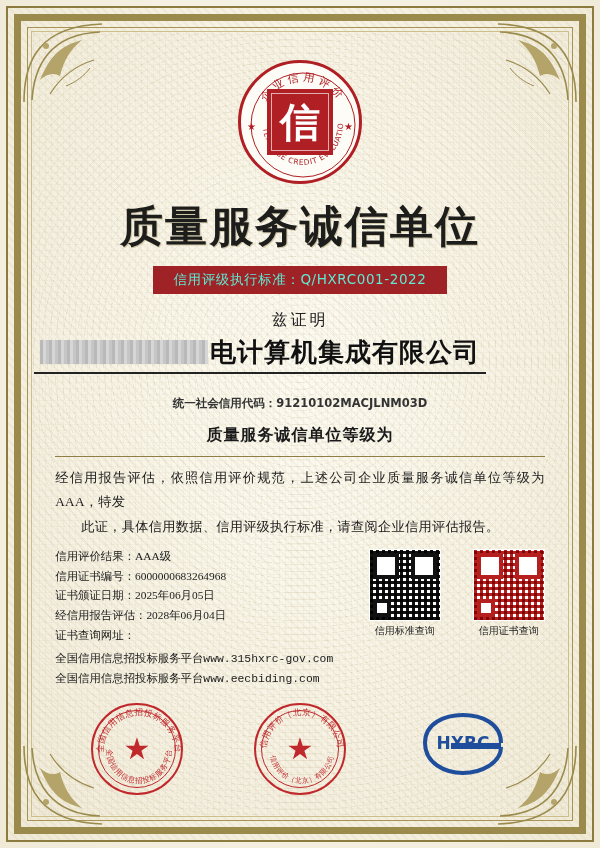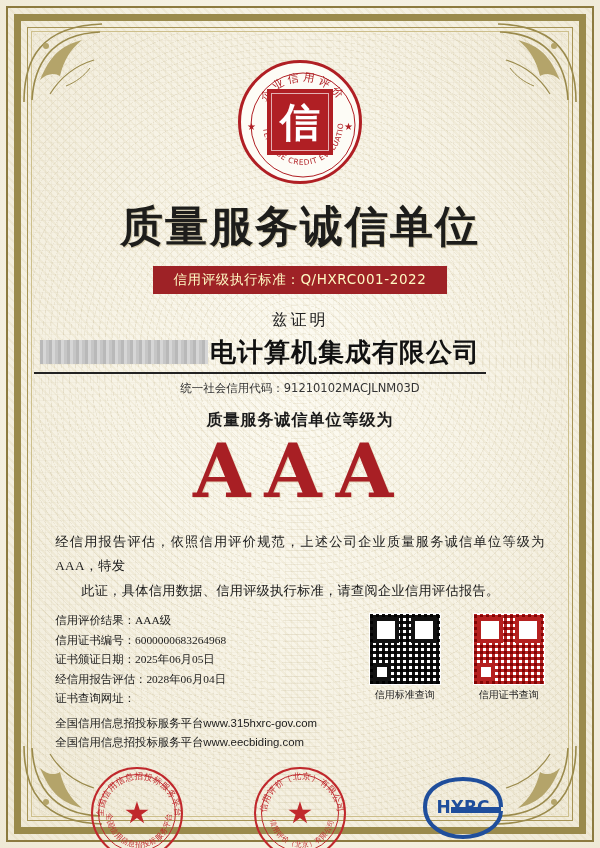--- a/index.html
+++ b/index.html
@@ -93,21 +93,21 @@
   .title {
     margin-top:14px;
     font-family:"DejaVu Serif", serif;
     font-size:43px; font-weight:bold; letter-spacing:2px;
     color:#1d1d1b;
     text-shadow:1px 1px 0 #cfc6a8;
   }
   .std-bar {
     margin-top:10px;
     background:#9e2226;
-    color:#fef9c3;
+    color:#5eead4;
     font-size:13.5px;
     padding:5px 20px;
     letter-spacing:.6px;
     font-family:"DejaVu Sans", sans-serif;
   }
 
   
   .certify {
     margin-top:16px; font-size:16px; color:#222; letter-spacing:3px;
   }
@@ -127,22 +127,23 @@
   .redact {
     display:inline-block;
     width:168px; height:24px; vertical-align:-3px;
     background:
       repeating-linear-gradient(90deg, #b9b9b9 0 3px, #d6d6d6 3px 6px, #c6c6c6 6px 9px),
       #c9c9c9;
     filter:blur(0.6px);
     margin-right:2px;
   }
   .uscc {
-    margin-top:7px; font-size:11.5px; color:#333;
+    margin-top:22px; font-size:11.5px; color:#333;
     font-family:"DejaVu Sans", sans-serif;
+    font-weight:bold;
   }
   .grade-label {
     margin-top:14px; font-size:16px; font-weight:bold; color:#1a1a1a;
     letter-spacing:1px;
   }
   .grade {
     margin-top:2px;
     font-family:"DejaVu Serif", serif;
     font-size:74px; font-weight:bold; color:#a81f24;
     letter-spacing:14px;
@@ -199,21 +200,21 @@
     background-image:
       repeating-linear-gradient(90deg, #b5201f 0 3px, #fff 3px 6px),
       repeating-linear-gradient(0deg, #b5201f 0 3px, #fff 3px 6px);
   }
   .qr.red::before, .qr.red::after, .qr.red .eye3 { border-color:#b5201f; }
   .qr-cap { font-size:10px; margin-top:3px; color:#222; }
 
   .links {
     width:92%; margin-top:5px;
     font-size:11.4px; line-height:1.7; color:#1b1b1b;
-    font-family:Liberation Sans, sans-serif;
+    font-family:Liberation Mono, monospace;
   }
 
   
   .stamps {
     width:92%; margin-top:14px;
     display:flex; justify-content:space-around; align-items:flex-start;
   }
   .stamp-col { text-align:center; width:150px; }
   .stamp {
     width:92px; height:92px; border-radius:50%;
@@ -327,21 +328,20 @@
     <div class="company-row">
       <div class="company-line">
         <span class="redact"></span><span>电计算机集成有限公司</span>
       </div>
     </div>
     <div class="uscc">
       <span>统一社会信用代码：</span><span>91210102MACJLNM03D</span>
     </div>
 
     <div class="grade-label">质量服务诚信单位等级为</div>
-    <div class="grade">AAA</div>
 
     <div class="rule"></div>
 
     <div class="statement">
       <span>经信用报告评估，依照信用评价规范，上述公司企业质量服务诚信单位等级为AAA，特发</span>
       <br>
       <span class="indent" style="padding-left:26px">此证，具体信用数据、信用评级执行标准，请查阅企业信用评估报告。</span>
     </div>
 
     <div class="mid">

